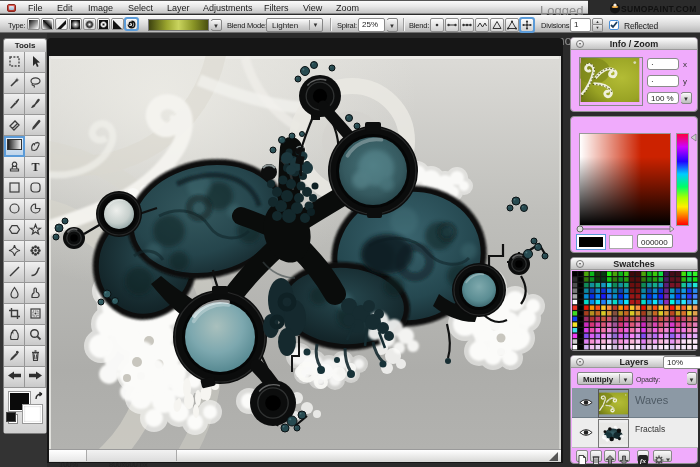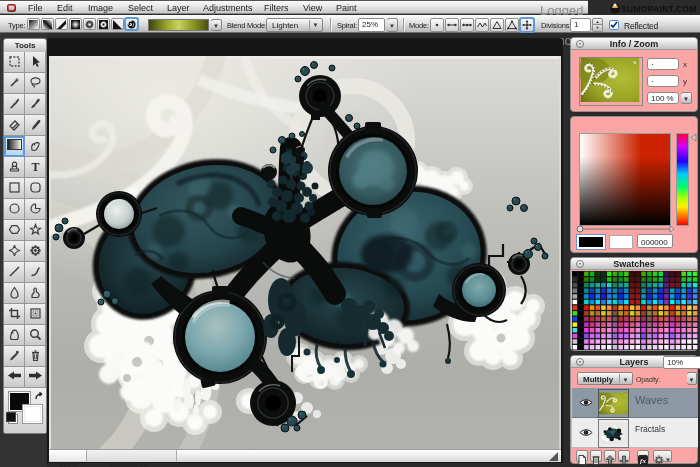--- a/index.html
+++ b/index.html
@@ -50,21 +50,21 @@
   font-size:9px;font-weight:bold;color:#3a3a3a;}
 .winbtn{position:absolute;top:3px;width:9px;height:9px;border-radius:50%;
   border:1px solid #6f6f6f;background:radial-gradient(circle at 35% 30%,#fff,#cfcfcf);
   color:#444;font-size:8px;line-height:8px;text-align:center;box-sizing:border-box;}
 #canvas{position:absolute;left:2px;top:18px;width:512px;height:393px;overflow:hidden;background:#b9b9b6;}
 #statusbar{position:absolute;left:2px;top:411px;width:512px;height:12px;
   background:linear-gradient(#ffffff,#d8d8d6);border-top:1px solid #9a9a9a;}
 .sbox{position:absolute;top:0px;height:11px;font-size:7.5px;color:#222;
   border-right:1px solid #aaa;padding:10px 0 0 10px;box-sizing:border-box;}
 
-.panel{position:absolute;left:570px;width:128px;background:#fca5a5;
+.panel{position:absolute;left:570px;width:128px;background:#f0abfc;
   border:1px solid #8f8f8f;border-radius:4px;box-sizing:border-box;}
 .phead{position:absolute;left:0;top:0;width:100%;height:12px;
   background:linear-gradient(#fdfdfd,#c3c3c3);border-bottom:1px solid #9a9a9a;
   border-radius:3px 3px 0 0;font-size:9px;font-weight:bold;color:#222;
   text-align:center;line-height:12px;box-sizing:border-box;}
 .collapse{position:absolute;left:5px;top:2px;width:8px;height:8px;border-radius:50%;
   border:1px solid #777;background:linear-gradient(#fff,#ccc);box-sizing:border-box;}
 .collapse:after{content:"";position:absolute;left:1.5px;top:2px;
   border-left:1.5px solid transparent;border-right:1.5px solid transparent;
   border-top:2.5px solid #555;}
@@ -79,21 +79,21 @@
         <div style="margin:1.5px auto 0;width:5px;height:3.5px;background:linear-gradient(#dfe8f2,#9fb6cc);border-radius:1px;"></div>
       </div>
       <span class="mitem" style="left:28px">File</span>
       <span class="mitem" style="left:57px">Edit</span>
       <span class="mitem" style="left:88px">Image</span>
       <span class="mitem" style="left:128px">Select</span>
       <span class="mitem" style="left:167px">Layer</span>
       <span class="mitem" style="left:203px">Adjustments</span>
       <span class="mitem" style="left:264px">Filters</span>
       <span class="mitem" style="left:303px">View</span>
-      <span class="mitem" style="left:336px">Paint</span>
+      <span class="mitem" style="left:336px">Zoom</span>
       <span class="mitem" style="left:540px;color:#8d8d8d;font-size:13px">Logged in as sumo</span>
       <svg class="abs" style="left:609px;top:1px" width="12" height="12" viewBox="0 0 12 12">
         <circle cx="6" cy="6.5" r="5" fill="#141414"></circle>
         <path d="M2.5 5 A4.5 4.5 0 0 1 9.5 5 L8 6 L4 6 Z" fill="#e8a33c"></path>
         <circle cx="6" cy="3" r="1.6" fill="#f4f0ea"></circle>
       </svg>
       <span class="mitem" style="left:621px;top:3px;font-weight:bold;font-size:8.5px;letter-spacing:0.3px;color:#111">SUMOPAINT.COM</span>
     </div>
     <div id="toolbar" class="abs">
       <span class="tlabel" style="left:8px;top:5px">Type:</span>
@@ -182,21 +182,21 @@
         <div class="ddtxt">Lighten</div>
         <div class="ddarr">▼</div>
       </div>
       <div class="sep" style="left:330px"></div>
       <span class="tlabel" style="left:337px;top:5px">Spiral:</span>
       <div class="inp" style="left:358px;top:2px;width:27px;height:14px">25%</div>
       <div class="dd" style="left:387px;top:2px;width:11px;height:14px">
         <div class="ddarr" style="border-left:none;right:0;width:10px;line-height:13px">▼</div>
       </div>
       <div class="sep" style="left:403px"></div>
-      <span class="tlabel" style="left:409px;top:5px">Mode:</span>
+      <span class="tlabel" style="left:409px;top:5px">Blend:</span>
       <div class="gbtn" style="left:430px;top:2px;width:14px;height:14px;">
         <svg width="10" height="10">
           <circle cx="5" cy="5" r="1.3" fill="#333"></circle>
         </svg>
       </div>
       <div class="gbtn" style="left:445px;top:2px;width:14px;height:14px;">
         <svg width="10" height="10">
           <line x1="1" y1="5" x2="9" y2="5" stroke="#333"></line>
           <circle cx="1.5" cy="5" r="1.2" fill="#333"></circle>
           <circle cx="8.5" cy="5" r="1.2" fill="#333"></circle>

